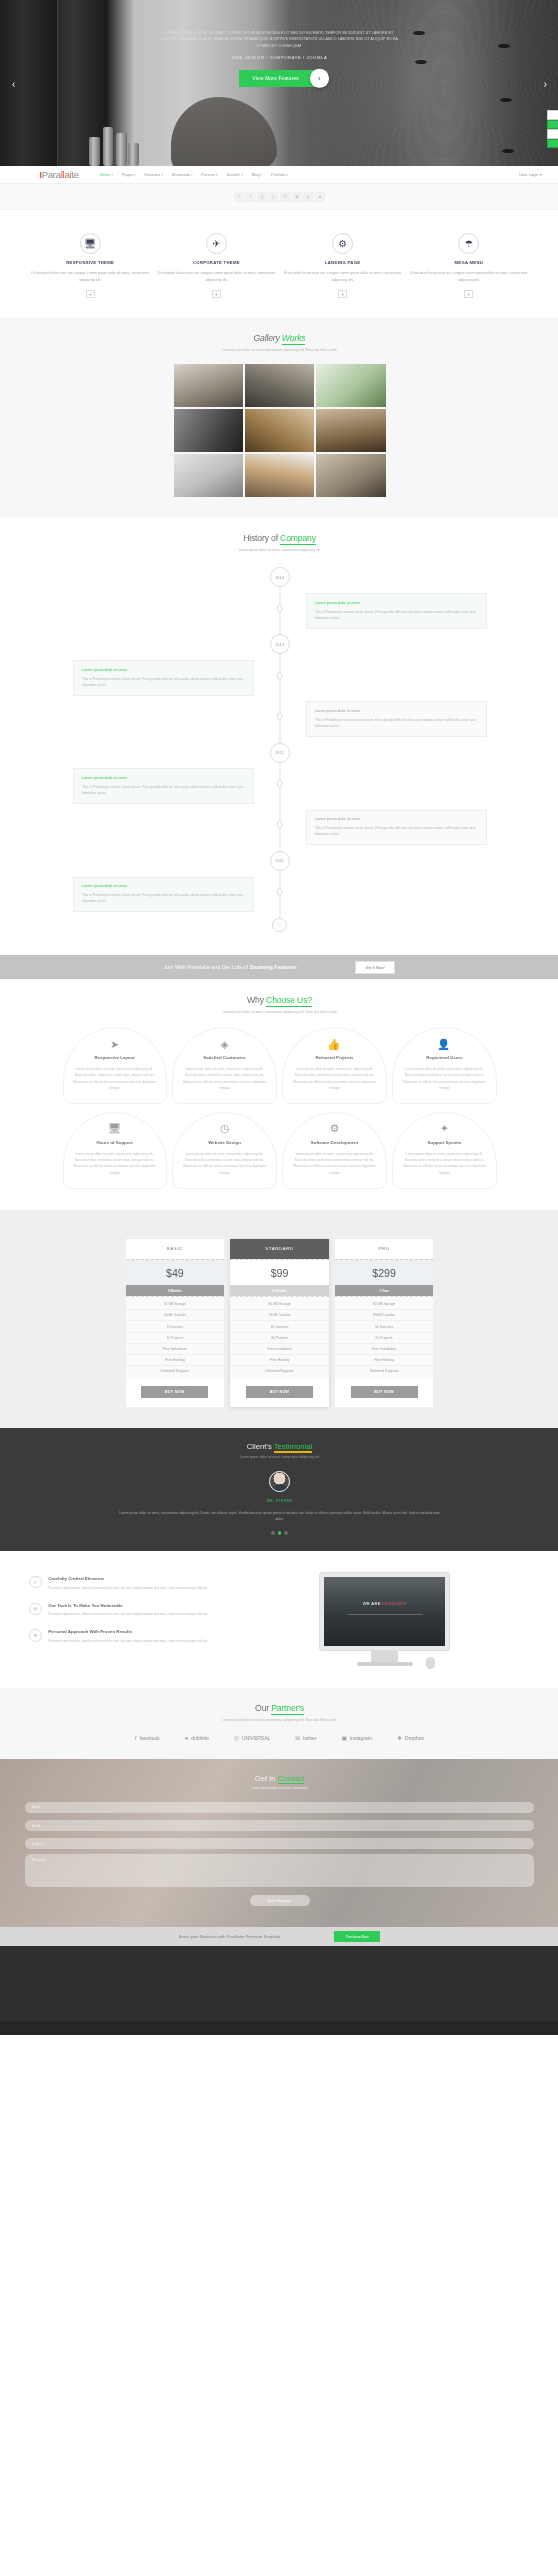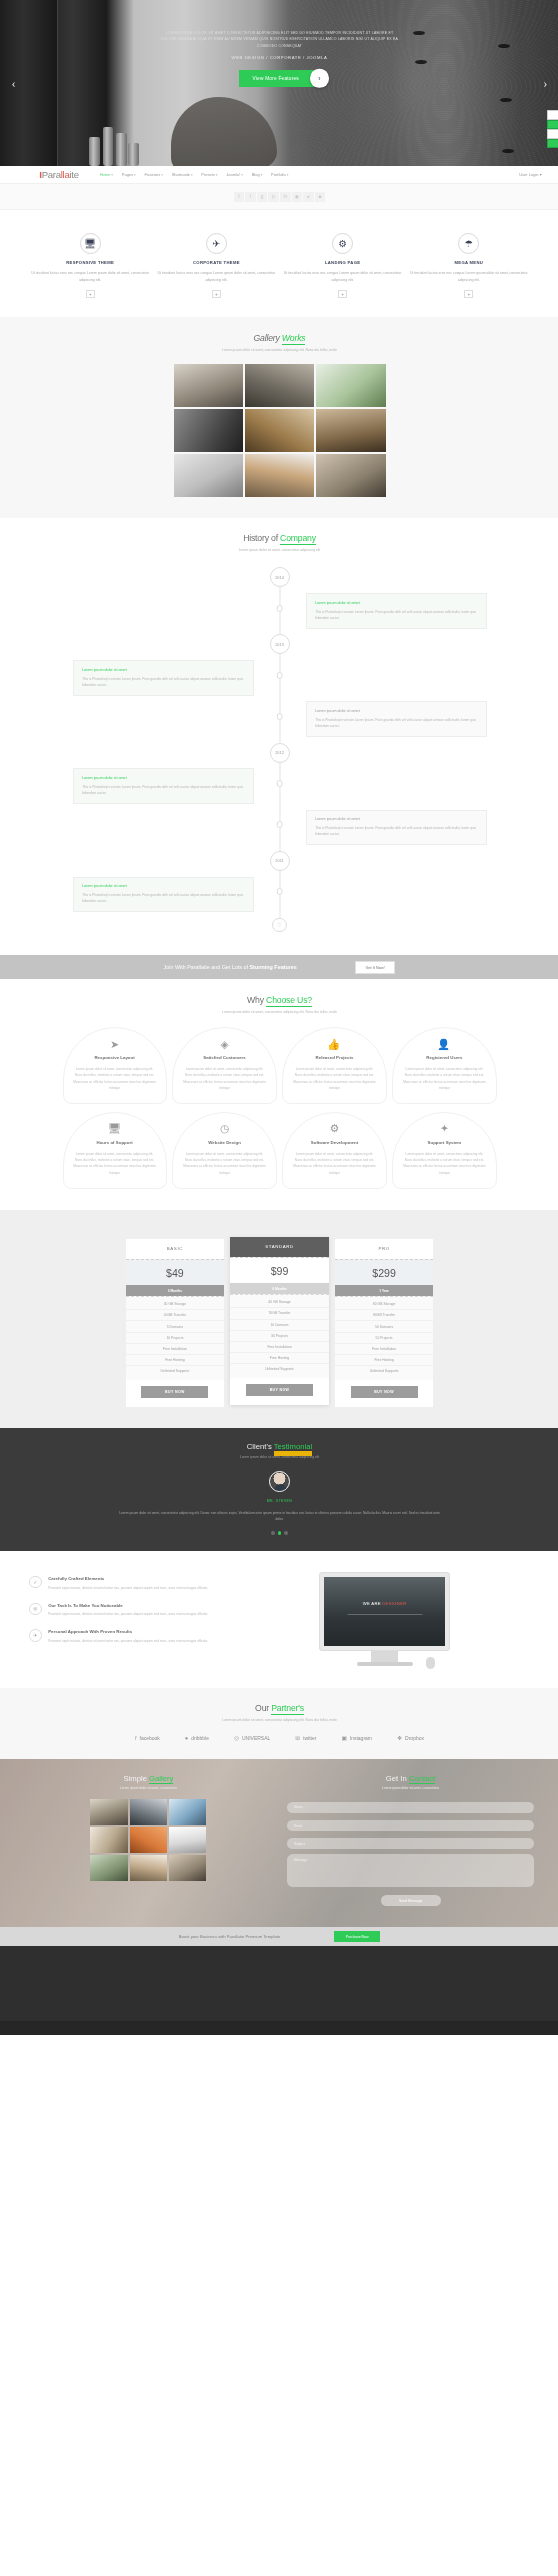--- a/index.html
+++ b/index.html
@@ -217,21 +217,21 @@
   .why-card {
     border:1px solid #f0f0f0; border-radius: 58px 58px 9.6px 9.6px;
     padding: 10.6px 8.7px 11.6px; text-align:center; background:#fff;
   }
   .why-icon { font-size: 10.6px; color:#9a9a9a; margin-bottom: 5.8px; line-height:1; }
   .why-title { font-size: 4.4px; color:#6e6e6e; font-weight:bold; margin-bottom:5.8px; }
   .why-text { font-size:3.2px; color:#bdbdbd; line-height:2; }
 
   
   .pricing-sec { background:#efefef; padding: 15.4px 0 21px; }
-  .price-grid { width: 308px; margin: 13.5px auto 0; display:flex; gap: 5.8px; align-items:center; }
+  .price-grid { width: 308px; margin: 13.5px auto 0; display:flex; gap: 5.8px; align-items:flex-end; }
   .price-col { flex:1; background:#fff; text-align:center; }
   .price-col.featured { margin-top:-3.9px; box-shadow: 0 1px 3.9px rgba(0,0,0,.12); }
   .p-head { padding: 7.7px 0; font-size:4.4px; letter-spacing:0.6px; color:#7b7b7b; background:#fff; }
   .price-col.featured .p-head { background:#5f5f5f; color:#fff; }
   .p-amount { padding: 6.7px 0; font-size:10.6px; color:#555; background:#eef1f4; border-top:1px dashed #cfcfcf;}
   .price-col.featured .p-amount { background:#fff; }
   .p-period { padding: 3.4px 0; font-size:3.3px; color:#fff; background:#9c9c9c; font-weight:bold; }
   .price-col.featured .p-period { background:#d3d3d3; }
   .price-col:nth-child(3) .p-period { background:#9c9c9c; }
   .p-list { list-style:none; padding: 1.9px 0 3.9px; border-top:1px dashed #d8d8d8; background:#fafafa;}
@@ -239,21 +239,21 @@
   .p-list li:last-child { border-bottom:none; }
   .p-btn {
     display:block; width:67px; margin: 5.8px auto 8.7px; background:#9c9c9c; color:#fff;
     border:none; font-size:3.5px; padding: 3.9px 0; letter-spacing:0.4px; cursor:pointer;
     font-family:"Liberation Sans", sans-serif; font-weight:bold;
   }
 
   
   .testi-sec { background:#3b3b3b; padding: 14.5px 0 16.4px; text-align:center; }
   .testi-title { font-size: 7.7px; color:#e8e8e8; }
-  .testi-title .hl { color:#2ecc57; border-bottom:5px solid #eab308; }
+  .testi-title .hl { color:#2ecc57; border-bottom:2px solid #eab308; }
   .testi-sub { font-size:3.3px; color:#9a9a9a; margin-top:3.9px; }
   .testi-avatar {
     width: 21px; height:21px; border-radius:50%; margin: 12.5px auto 6.7px;
     background: radial-gradient(circle at 50% 35%, #e8d4c2 38%, #4a4a4a 39%);
     border: 1.9px solid #fff; overflow:hidden; position:relative;
   }
   .testi-avatar:after{
     content:""; position:absolute; left:3.9px; bottom:0; width:13.5px; height:7.7px;
     background:#2f3a46; border-radius:6.7px 6.7px 0 0;
   }
@@ -746,37 +746,20 @@
         <div class="partner">
           <span class="pi">❖</span>
           <span>Dropbox</span>
         </div>
       </div>
   </section>
 
   <section class="gc-sec">
     <div class="gc-col">
       <div class="gc-title">
-        <span>Simple </span><span class="hl">Gallery</span>
-      </div>
-      <div class="gc-sub">Lorem ipsum dolor sit amet, consectetur</div>
-      <div class="mini-grid">
-        <div class="mini-cell" style="background:linear-gradient(160deg,#dcd6c6,#8a8070 60%,#4a443a);"></div>
-        <div class="mini-cell" style="background:linear-gradient(200deg,#cfd4d8,#6b7379 60%,#2f3538);"></div>
-        <div class="mini-cell" style="background:linear-gradient(140deg,#d7e8f3,#7fa8c4 55%,#3f5a70);"></div>
-        <div class="mini-cell" style="background:linear-gradient(120deg,#efe8dc,#b9a98f 55%,#6a5c46);"></div>
-        <div class="mini-cell" style="background:linear-gradient(210deg,#f0a76a,#d8793a 55%,#8c441a);"></div>
-        <div class="mini-cell" style="background:linear-gradient(170deg,#ffffff,#d9d9d9 55%,#9a9a9a);"></div>
-        <div class="mini-cell" style="background:linear-gradient(150deg,#cbd8c2,#7f9270 60%,#42503a);"></div>
-        <div class="mini-cell" style="background:linear-gradient(190deg,#f3ece0,#c2ab8c 50%,#6c5d46);"></div>
-        <div class="mini-cell" style="background:linear-gradient(150deg,#d6c9b6,#8d8170 60%,#453e34);"></div>
-      </div>
-    </div>
-    <div class="gc-col">
-      <div class="gc-title">
         <span>Get In </span><span class="hl">Contact</span>
       </div>
       <div class="gc-sub">Lorem ipsum dolor sit amet, consectetur</div>
       <div style="margin-top:9.6px;">
         <input class="form-field" placeholder="Name" style="">
         <input class="form-field" placeholder="Email" style="">
         <input class="form-field" placeholder="Subject" style="">
         <textarea class="form-field" placeholder="Message" style=""></textarea>
         <button class="send-btn">Send Message</button>
       </div>

